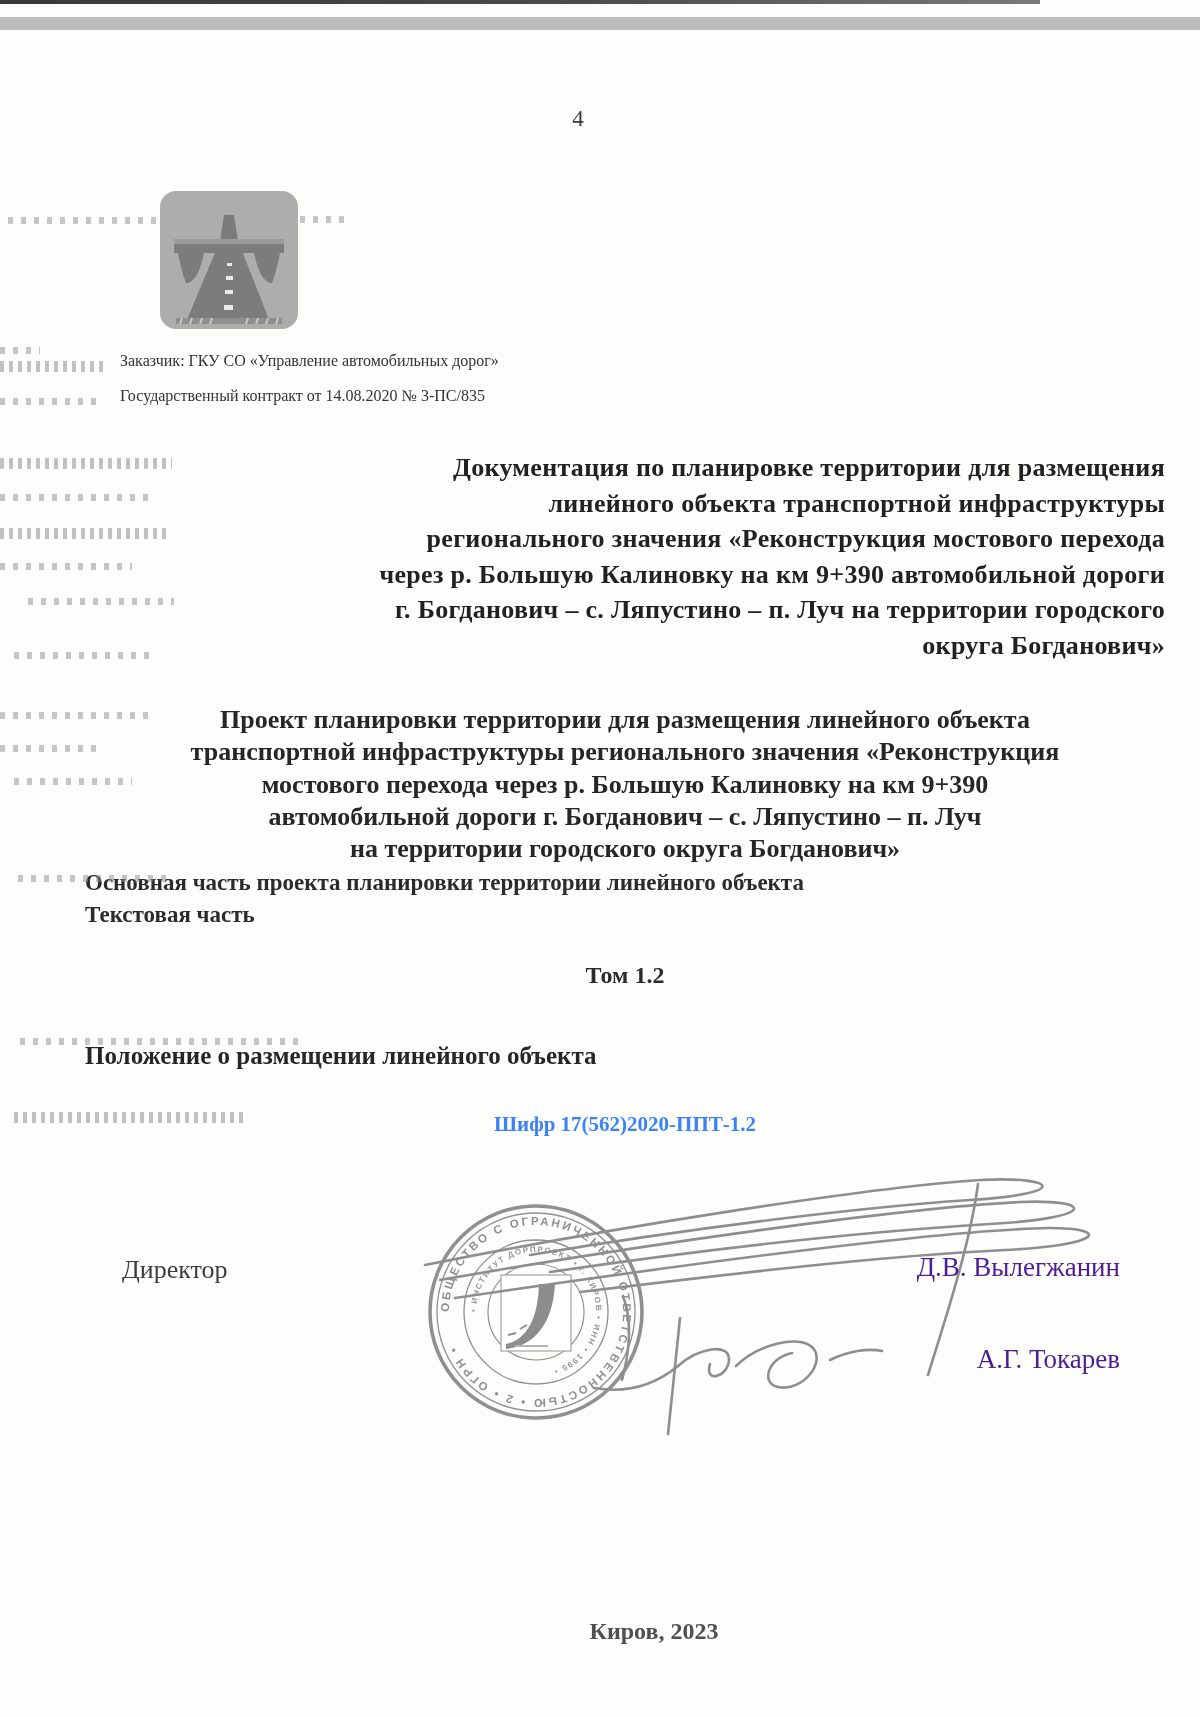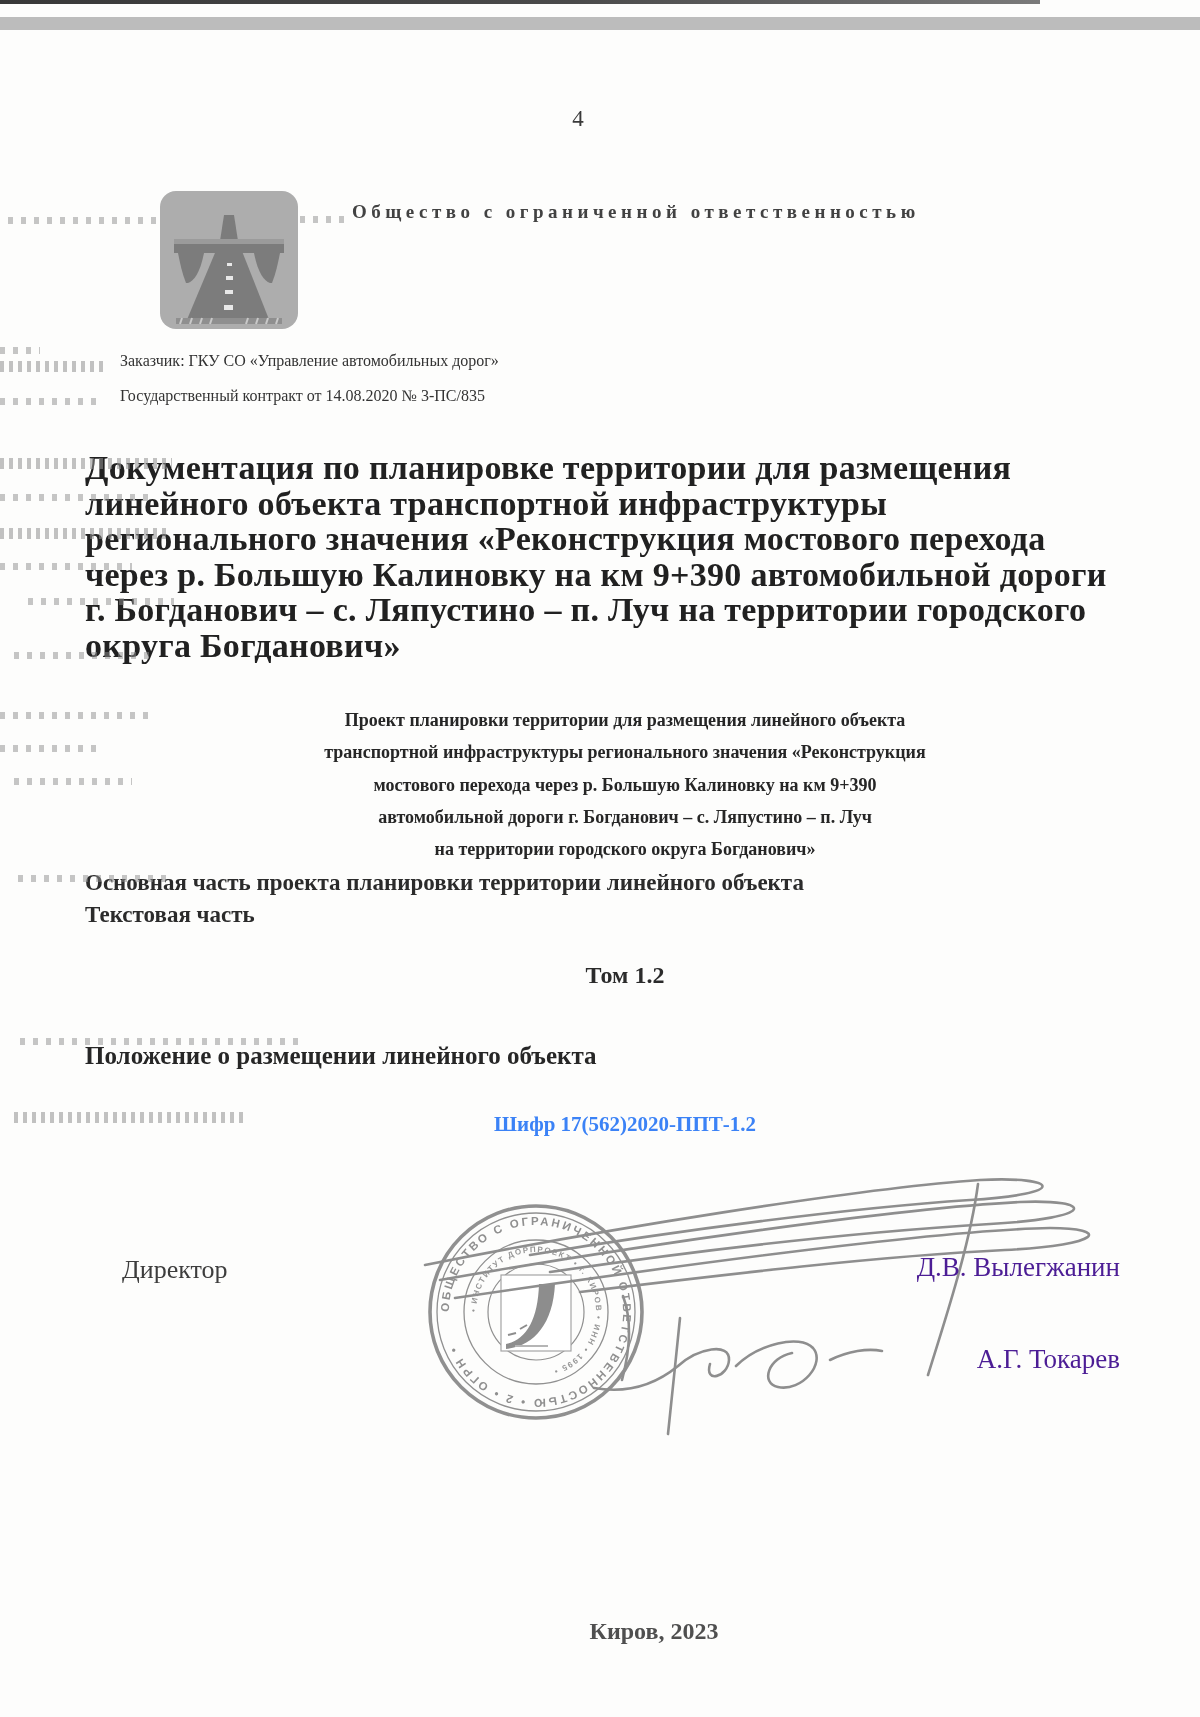--- a/index.html
+++ b/index.html
@@ -23,27 +23,27 @@
     color:#424242;white-space:nowrap;
   }
   .org-name{
     left:295px;top:241px;font-size:37px;letter-spacing:13px;word-spacing:26px;
     color:#474747;white-space:nowrap;
   }
   .header-rule{left:93px;top:330px;width:1040px;height:4px;
     background:linear-gradient(90deg,#383838 0%,#4a4a4a 55%,#7a7a7a 100%);}
   .client-line{left:120px;font-size:16px;color:#333;white-space:nowrap;}
   .doc-title{
-    left:85px;top:450px;width:1080px;text-align:left;
-    font-size:34px;font-weight:bold;line-height:35.5px;letter-spacing:.3px;
+    left:85px;top:450px;width:1080px;text-align:right;
+    font-size:26px;font-weight:bold;line-height:35.5px;letter-spacing:.3px;
     color:#212121;white-space:pre-line;
   }
   .proj-title{
     left:85px;top:704px;width:1080px;text-align:center;
-    font-size:18px;font-weight:bold;line-height:32.3px;
+    font-size:26px;font-weight:bold;line-height:32.3px;
     color:#262626;white-space:pre-line;
   }
   .part-title{
     left:85px;top:867px;width:1080px;text-align:left;
     font-size:23px;font-weight:bold;line-height:32.3px;
     color:#2b2b2b;white-space:pre-line;
   }
   .volume{left:85px;top:962px;width:1080px;text-align:center;font-size:24px;font-weight:bold;color:#2b2b2b;}
   .section-title{left:85px;top:1026px;width:1080px;text-align:left;font-size:25px;font-weight:bold;color:#262626;margin-top:16px;}
   .cipher{left:85px;top:1112px;width:1080px;text-align:center;font-size:21px;font-weight:bold;color:#3b82f6;}
@@ -87,21 +87,20 @@
         <line x1="44" y1="129" x2="42" y2="135"></line>
           <line x1="54" y1="129" x2="52" y2="135"></line>
         <line x1="90" y1="129" x2="88" y2="135"></line>
           <line x1="100" y1="129" x2="98" y2="135"></line>
         <line x1="110" y1="129" x2="108" y2="135"></line>
           <line x1="120" y1="129" x2="118" y2="135"></line>
       </g>
     </svg>
   </div>
 
-  <div class="abs org-type">Общество с ограниченной ответственностью</div>
   <div class="header-rule"></div>
 
   <div class="abs client-line" style="top:352px">Заказчик: ГКУ СО «Управление автомобильных дорог»</div>
   <div class="abs client-line" style="top:387px">Государственный контракт от 14.08.2020 № 3-ПС/835</div>
 
   <div class="abs doc-title">Документация по планировке территории для размещения
 линейного объекта транспортной инфраструктуры
 регионального значения «Реконструкция мостового перехода
 через р. Большую Калиновку на км 9+390 автомобильной дороги
 г. Богданович – с. Ляпустино – п. Луч на территории городского

